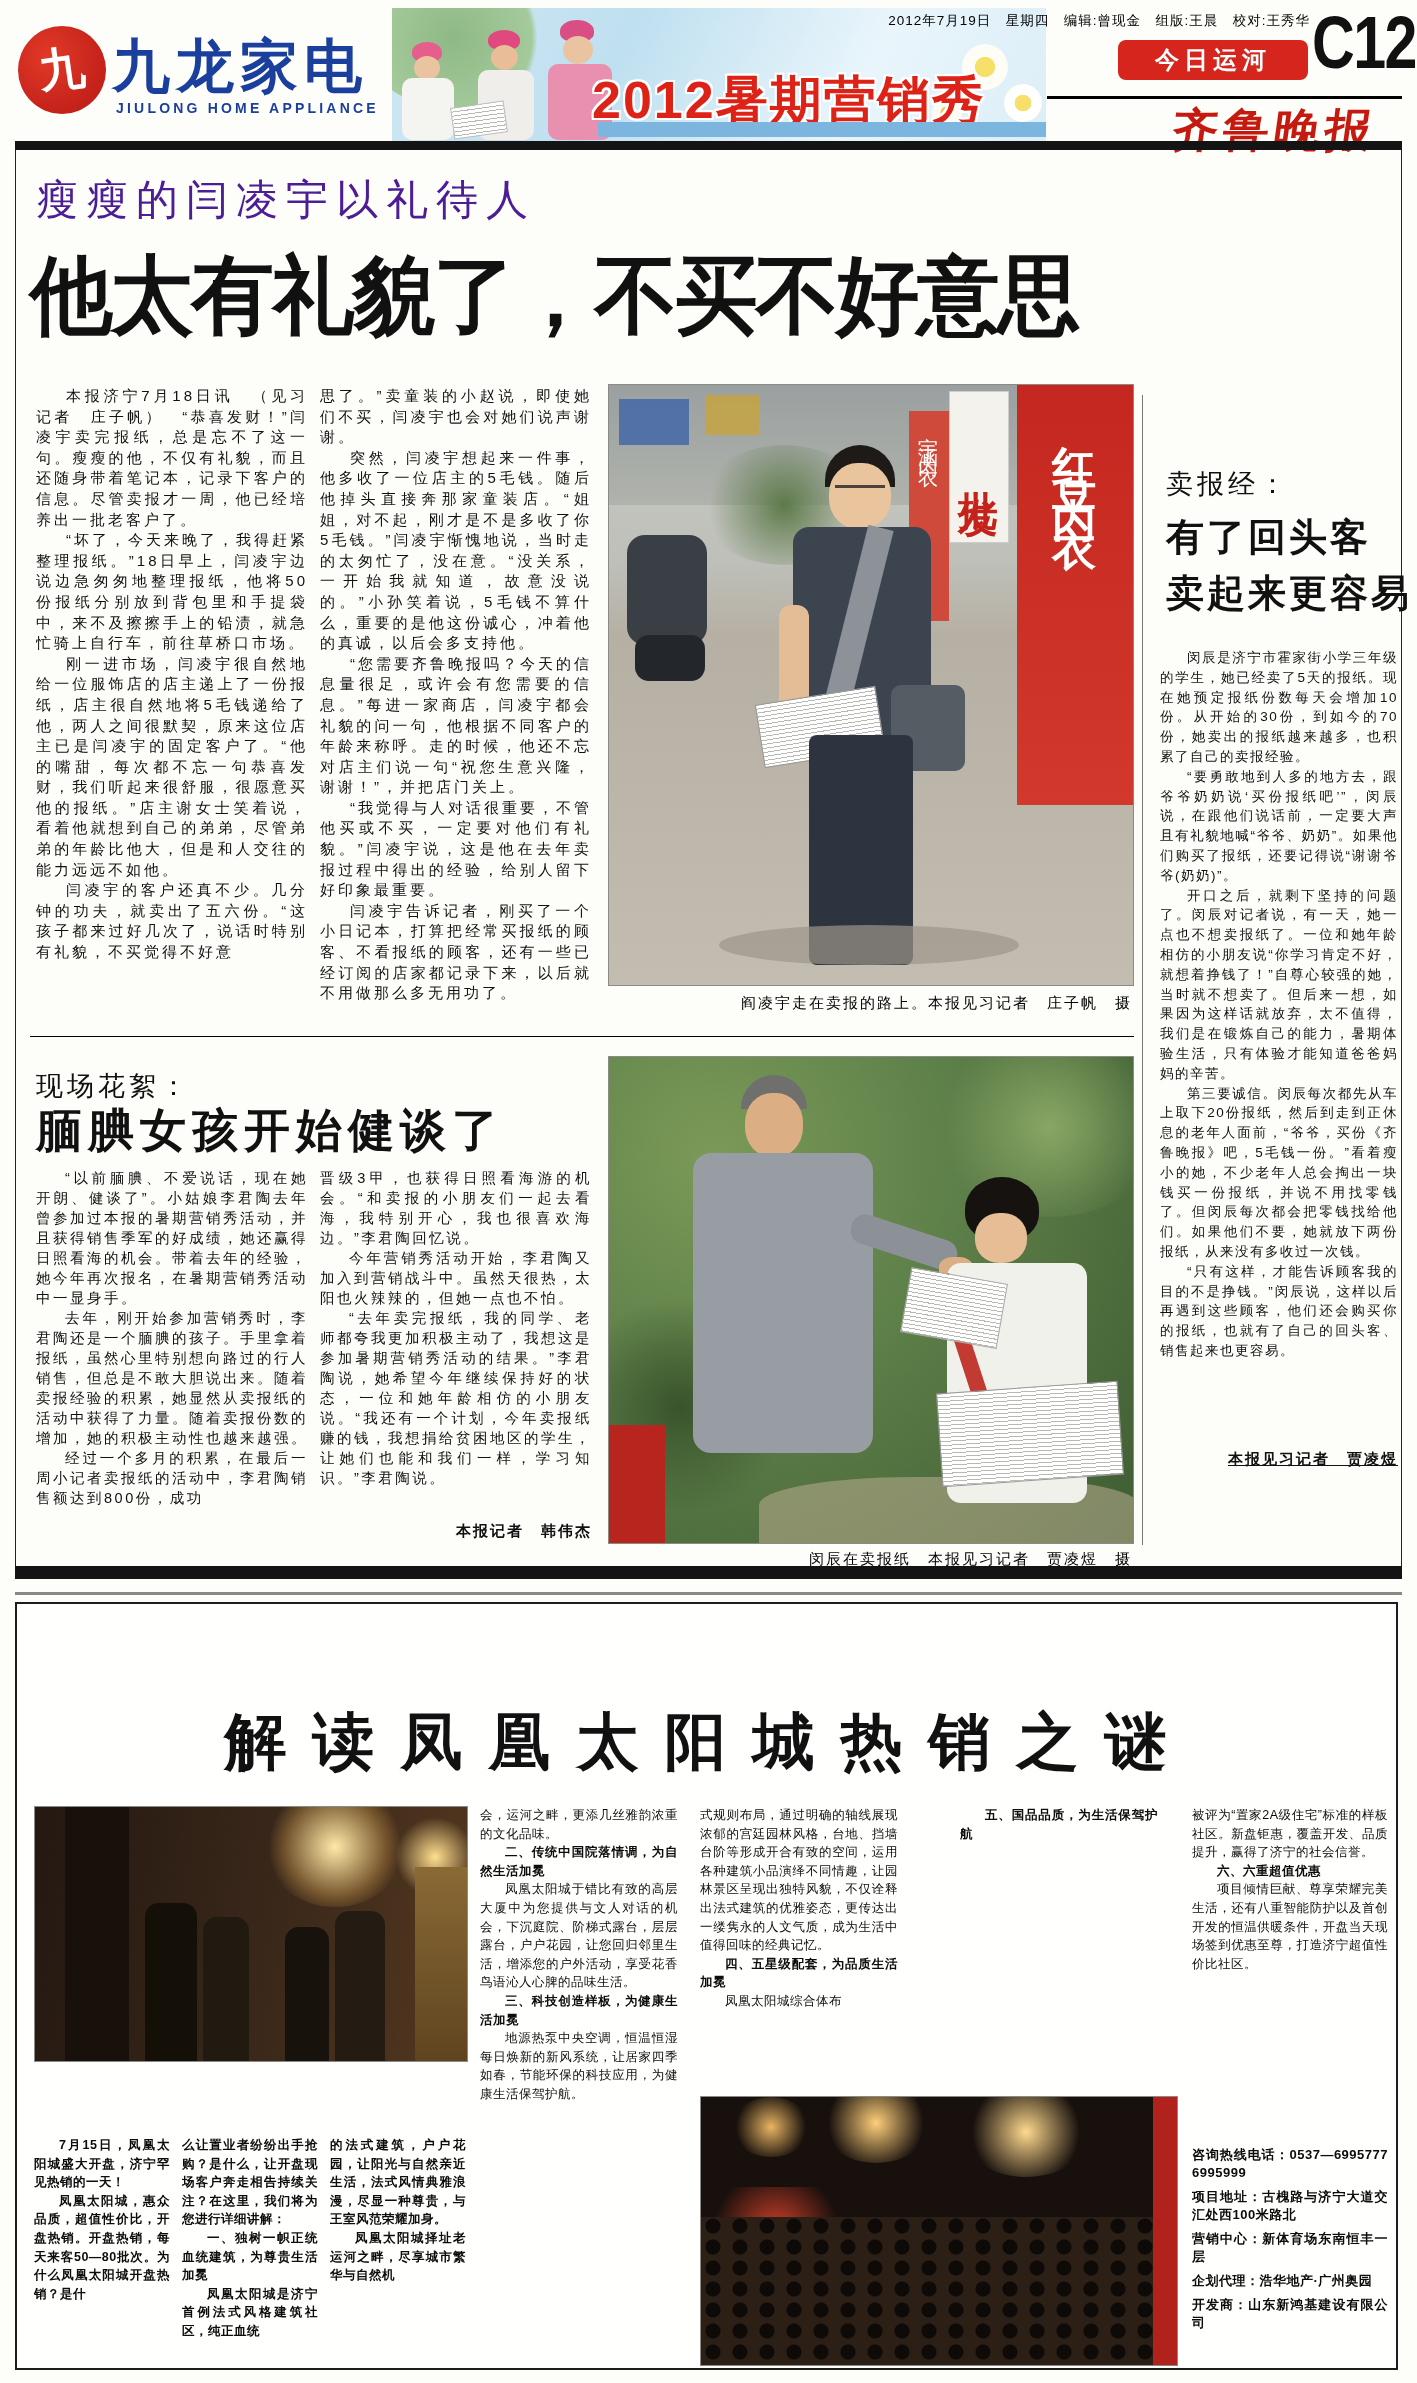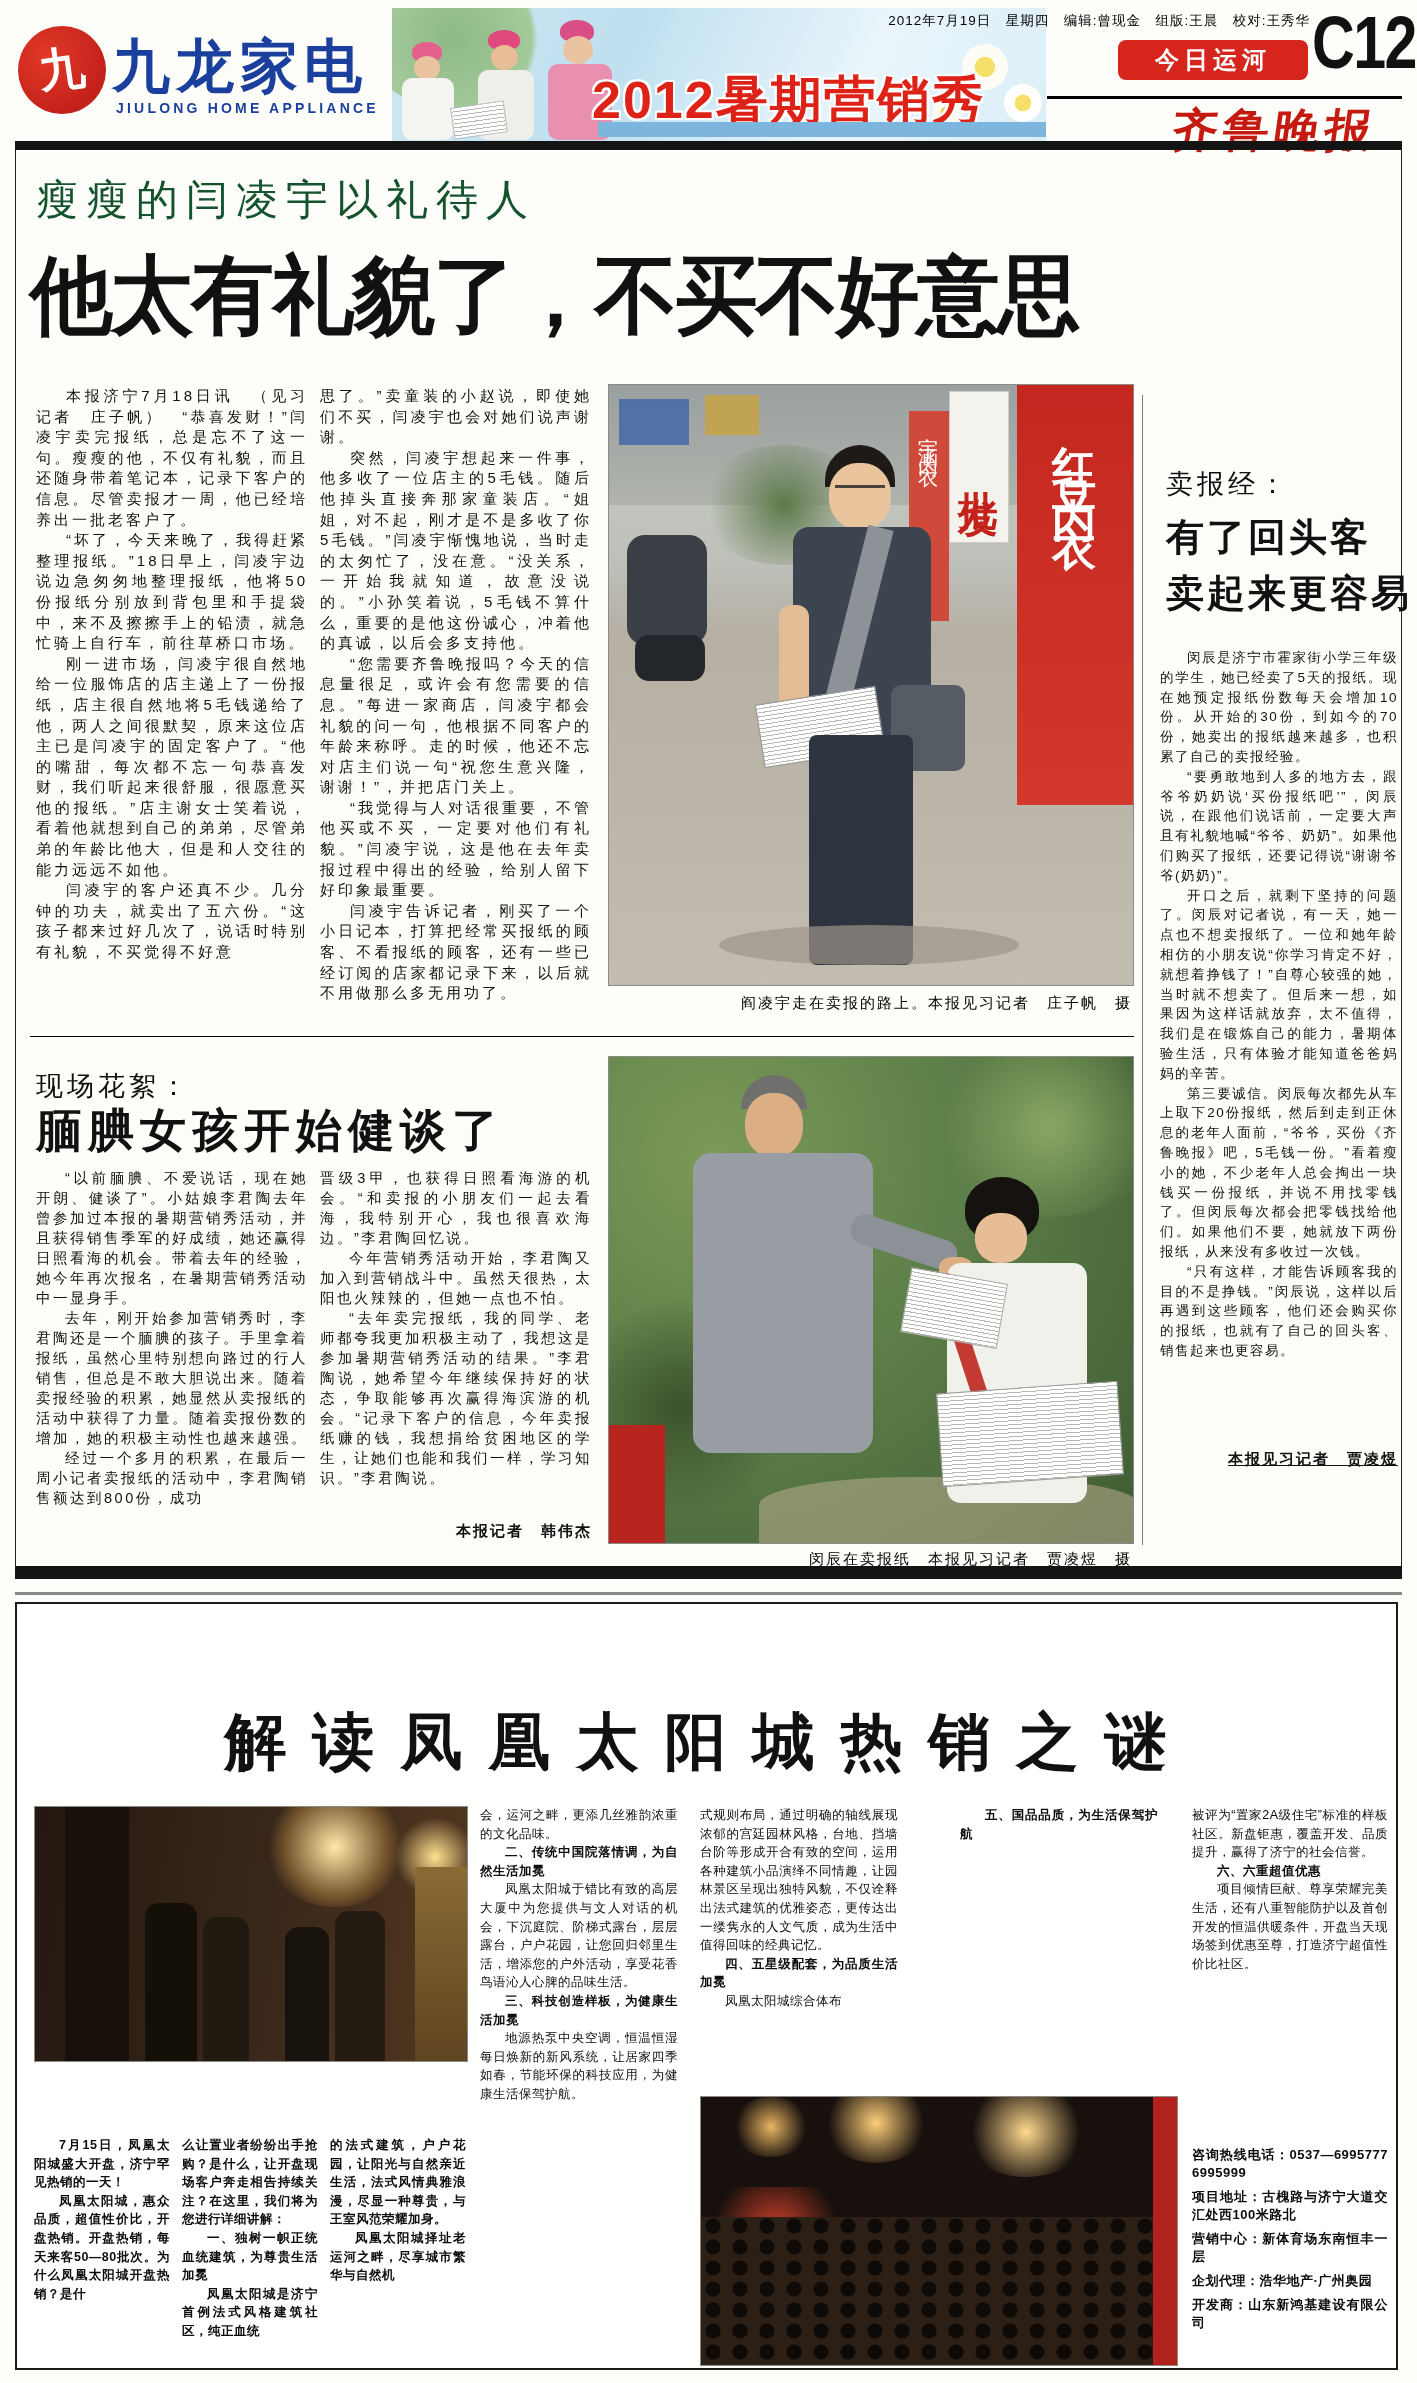--- a/index.html
+++ b/index.html
@@ -21,21 +21,21 @@
   .badge{left:1118px;top:40px;width:190px;height:40px;background:#d6251c;border-radius:8px;
     display:flex;align-items:center;justify-content:center;}
   .badge span{color:#fff;font-weight:bold;font-size:24px;letter-spacing:5px;}
   .pageno{left:1312px;top:0px;font-size:74px;font-weight:bold;transform:scaleX(.8);transform-origin:left top;letter-spacing:-2px;}
   .hline1{left:1047px;top:96px;width:355px;height:3px;background:#000;}
   .masthead{left:1172px;top:100px;font-size:46px;font-weight:bold;color:#c41a10;
     font-family:"DejaVu Serif","Liberation Serif",serif;transform:skewX(-8deg);letter-spacing:5px;}
   .bar-top{left:15px;top:141px;width:1387px;height:9px;background:#141414;}
   .frame{left:15px;top:150px;width:1385px;height:1416px;border-left:1px solid #222;border-right:1px solid #222;}
   
-  .kicker{left:36px;top:172px;font-size:42px;color:#14532d;letter-spacing:8px;font-weight:500;}
+  .kicker{left:36px;top:172px;font-size:42px;color:#4c1d95;letter-spacing:8px;font-weight:500;}
   .headline{left:30px;top:238px;width:1160px;font-size:86px;font-weight:bold;letter-spacing:-2px;
     transform:scaleX(.96);transform-origin:left top;white-space:nowrap;}
   .bodycol{font-size:15px;line-height:20.6px;letter-spacing:3px;text-align:justify;overflow:hidden;}
   .bodycol p{margin:0;text-indent:2em;}
   .bodycol p.ni, .sidecol p.ni, .adcol p.ni{text-indent:0;}
   .caption{font-size:15px;letter-spacing:2px;text-align:right;color:#000;}
   .byline{font-weight:bold;text-align:right;font-size:15px;letter-spacing:2px;}
   
   .vline-sidebar{left:1142px;top:395px;width:1px;height:1150px;background:#777;}
   .side-label{left:1166px;top:466px;font-size:27px;letter-spacing:4px;}
@@ -169,21 +169,21 @@
   <div class="abs feat-label">现场花絮：</div>
   <div class="abs feat-title">腼腆女孩开始健谈了</div>
   <div class="abs bodycol" style="left:36px;top:1168px;width:272px;height:392px;font-size:14.5px;letter-spacing:2.5px;line-height:20px;">
       <p>“以前腼腆、不爱说话，现在她开朗、健谈了”。小姑娘李君陶去年曾参加过本报的暑期营销秀活动，并且获得销售季军的好成绩，她还赢得日照看海的机会。带着去年的经验，她今年再次报名，在暑期营销秀活动中一显身手。</p>
       <p>去年，刚开始参加营销秀时，李君陶还是一个腼腆的孩子。手里拿着报纸，虽然心里特别想向路过的行人销售，但总是不敢大胆说出来。随着卖报经验的积累，她显然从卖报纸的活动中获得了力量。随着卖报份数的增加，她的积极主动性也越来越强。</p>
       <p>经过一个多月的积累，在最后一周小记者卖报纸的活动中，李君陶销售额达到800份，成功</p>
     </div>
   <div class="abs bodycol" style="left:320px;top:1168px;width:272px;height:348px;font-size:14.5px;letter-spacing:2.5px;line-height:20px;">
       <p class="ni">晋级3甲，也获得日照看海游的机会。“和卖报的小朋友们一起去看海，我特别开心，我也很喜欢海边。”李君陶回忆说。</p>
       <p>今年营销秀活动开始，李君陶又加入到营销战斗中。虽然天很热，太阳也火辣辣的，但她一点也不怕。</p>
-      <p>“去年卖完报纸，我的同学、老师都夸我更加积极主动了，我想这是参加暑期营销秀活动的结果。”李君陶说，她希望今年继续保持好的状态，争取能够再次赢得海滨游的机会。“记录下客户的信息，今年卖报纸赚的钱，我想捐给贫困地区的学生，让她们也能和我们一样，学习知识。”李君陶说。</p>
+      <p>“去年卖完报纸，我的同学、老师都夸我更加积极主动了，我想这是参加暑期营销秀活动的结果。”李君陶说，她希望今年继续保持好的状态，一位和她年龄相仿的小朋友说。“我还有一个计划，今年卖报纸赚的钱，我想捐给贫困地区的学生，让她们也能和我们一样，学习知识。”李君陶说。</p>
     </div>
   <div class="abs byline" style="left:320px;top:1522px;width:272px;text-align:right;">本报记者　韩伟杰</div>
 
   <div class="abs photo" style="left:608px;top:1056px;width:524px;height:486px;background:radial-gradient(circle at 20% 20%,#7b9a58,#5f814a 40%,#4c6b3c 75%,#3f5c33);">
     <div class="pf" style="left:320px;top:-20px;width:240px;height:180px;border-radius:50%;background:radial-gradient(circle,#88a765,transparent 70%);"></div>
     <div class="pf" style="left:-40px;top:240px;width:220px;height:220px;border-radius:50%;background:radial-gradient(circle,#39532c,transparent 70%);"></div>
     <div class="pf" style="left:150px;top:420px;width:380px;height:70px;background:#b9ad90;opacity:.55;border-radius:40% 40% 0 0;"></div>
 
     <div class="pf" style="left:132px;top:18px;width:66px;height:34px;border-radius:34px 34px 0 0;background:#6f6f6d;"></div>
     <div class="pf" style="left:136px;top:36px;width:58px;height:64px;border-radius:46%;background:#dcae84;"></div>

